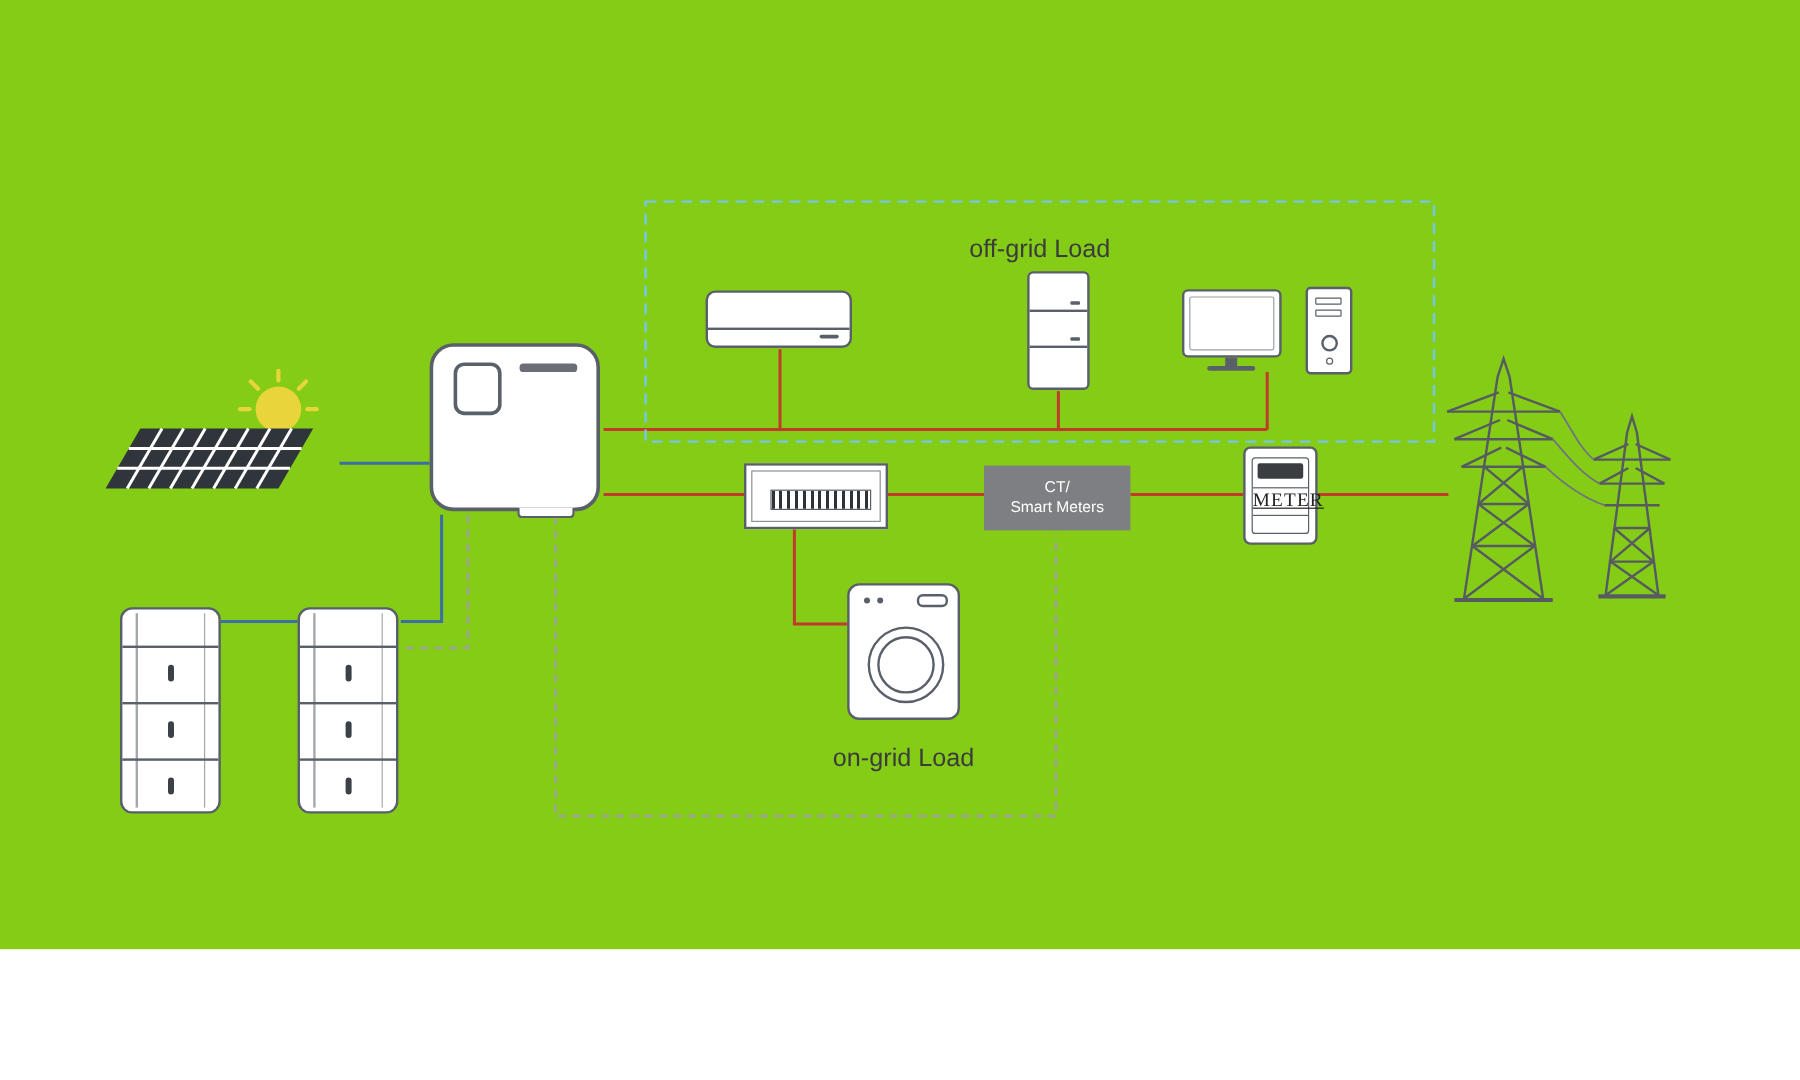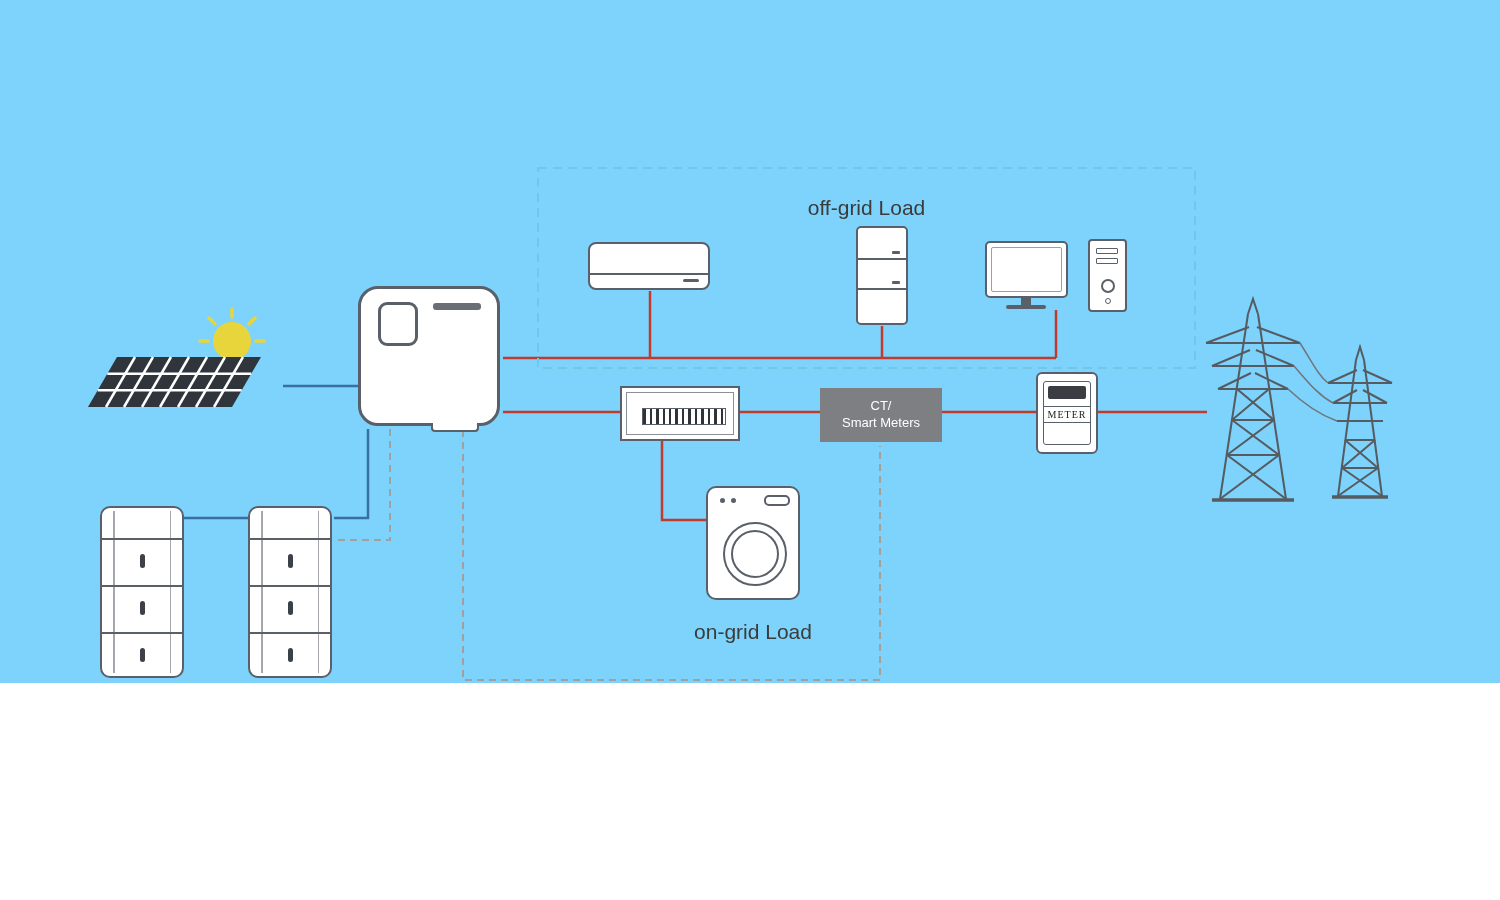--- a/index.html
+++ b/index.html
@@ -1,17 +1,17 @@
 <!DOCTYPE html>
 <html><head>
 <meta charset="utf-8">
 <style>
   * { margin:0; padding:0; box-sizing:border-box; }
   body { background:#fff; font-family:"Liberation Sans", sans-serif; }
-  .canvas { position:relative; width:1500px; height:683px; background:#7dd3fc; overflow:hidden; }
+  .canvas { position:relative; width:1500px; height:791px; background:#84cc16; overflow:hidden; }
   .layer { position:absolute; left:0; top:0; }
 
   .device { position:absolute; background:#fff; border:2.5px solid #596069; }
 
   
   .inverter { left:358px; top:286px; width:142px; height:140px; border-radius:20px; border-width:3px; }
   .inv-screen { position:absolute; left:17px; top:13px; width:40px; height:44px; border:3px solid #596069; border-radius:9px; }
   .inv-vent { position:absolute; right:16px; top:14px; width:48px; height:7px; background:#6a6f75; border-radius:3px; }
   .inv-foot { position:absolute; right:18px; bottom:-9px; width:48px; height:9px; background:#fff; border:2.5px solid #596069; border-top:none; border-radius:0 0 4px 4px; }
 
@@ -51,21 +51,21 @@
   
   .ct-box { position:absolute; left:820px; top:388px; width:122px; height:54px; background:#7d7f82; color:#fff;
     display:flex; flex-direction:column; align-items:center; justify-content:center; font-size:13px; line-height:1.3; }
 
   
   .meter { left:1036px; top:372px; width:62px; height:82px; border-radius:6px; }
   .meter-inner { position:absolute; left:5px; right:5px; top:7px; bottom:7px; border:1.5px solid #596069; border-radius:3px; }
   .meter-display { position:absolute; left:4px; right:4px; top:4px; height:13px; background:#3a3e43; border-radius:2px; }
   .meter-label { position:absolute; left:0; right:0; top:24px; padding:2px 0; text-align:center;
     border-top:1.5px solid #596069; border-bottom:1.5px solid #596069;
-    font-family:"Liberation Serif", serif; font-size:10px; letter-spacing:1px; color:#222; }
+    font-family:"Liberation Serif", serif; font-size:16px; letter-spacing:1px; color:#222;text-decoration:underline; }
 
   
   .washer { left:706px; top:486px; width:94px; height:114px; border-radius:10px; }
   .wash-dot { position:absolute; top:10px; width:5px; height:5px; background:#596069; border-radius:50%; }
   .wash-drawer { position:absolute; right:8px; top:7px; width:26px; height:11px; border:2px solid #596069; border-radius:5px; }
   .drum-outer { position:absolute; left:15px; top:34px; width:64px; height:64px; border:2.5px solid #596069; border-radius:50%; }
   .drum-inner { position:absolute; left:23px; top:42px; width:48px; height:48px; border:2px solid #596069; border-radius:50%; }
 
   
   .zone-label { position:absolute; text-align:center; color:#3b3b3b; font-size:21px; }

